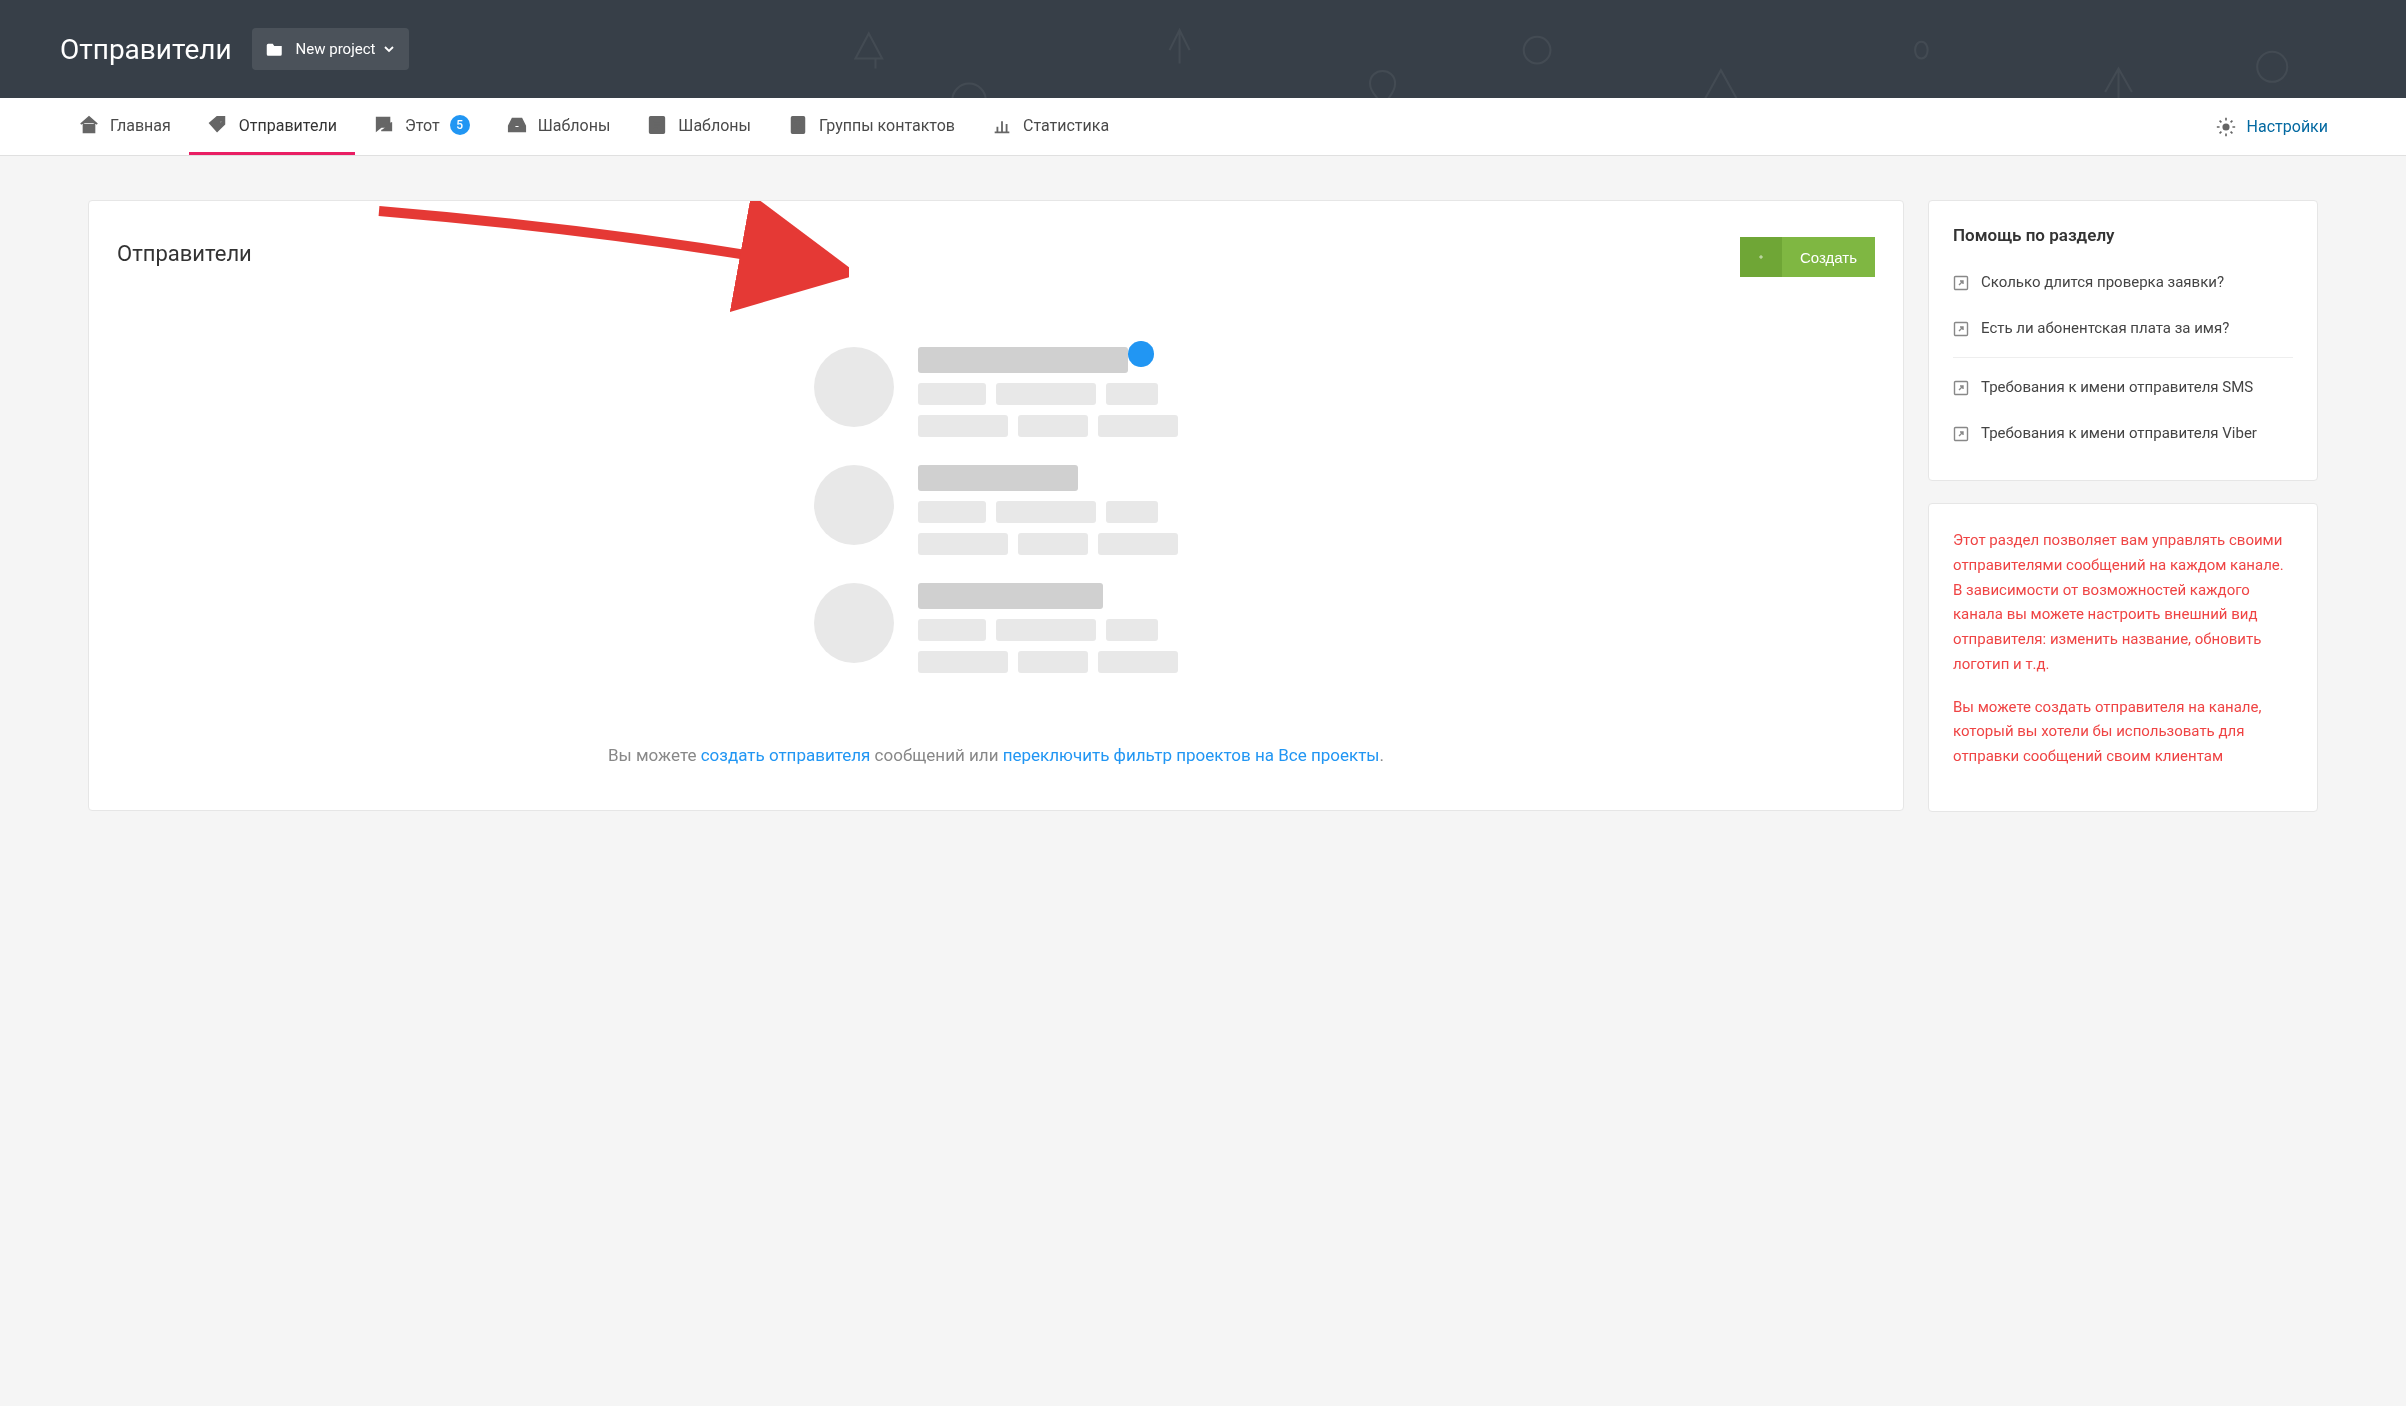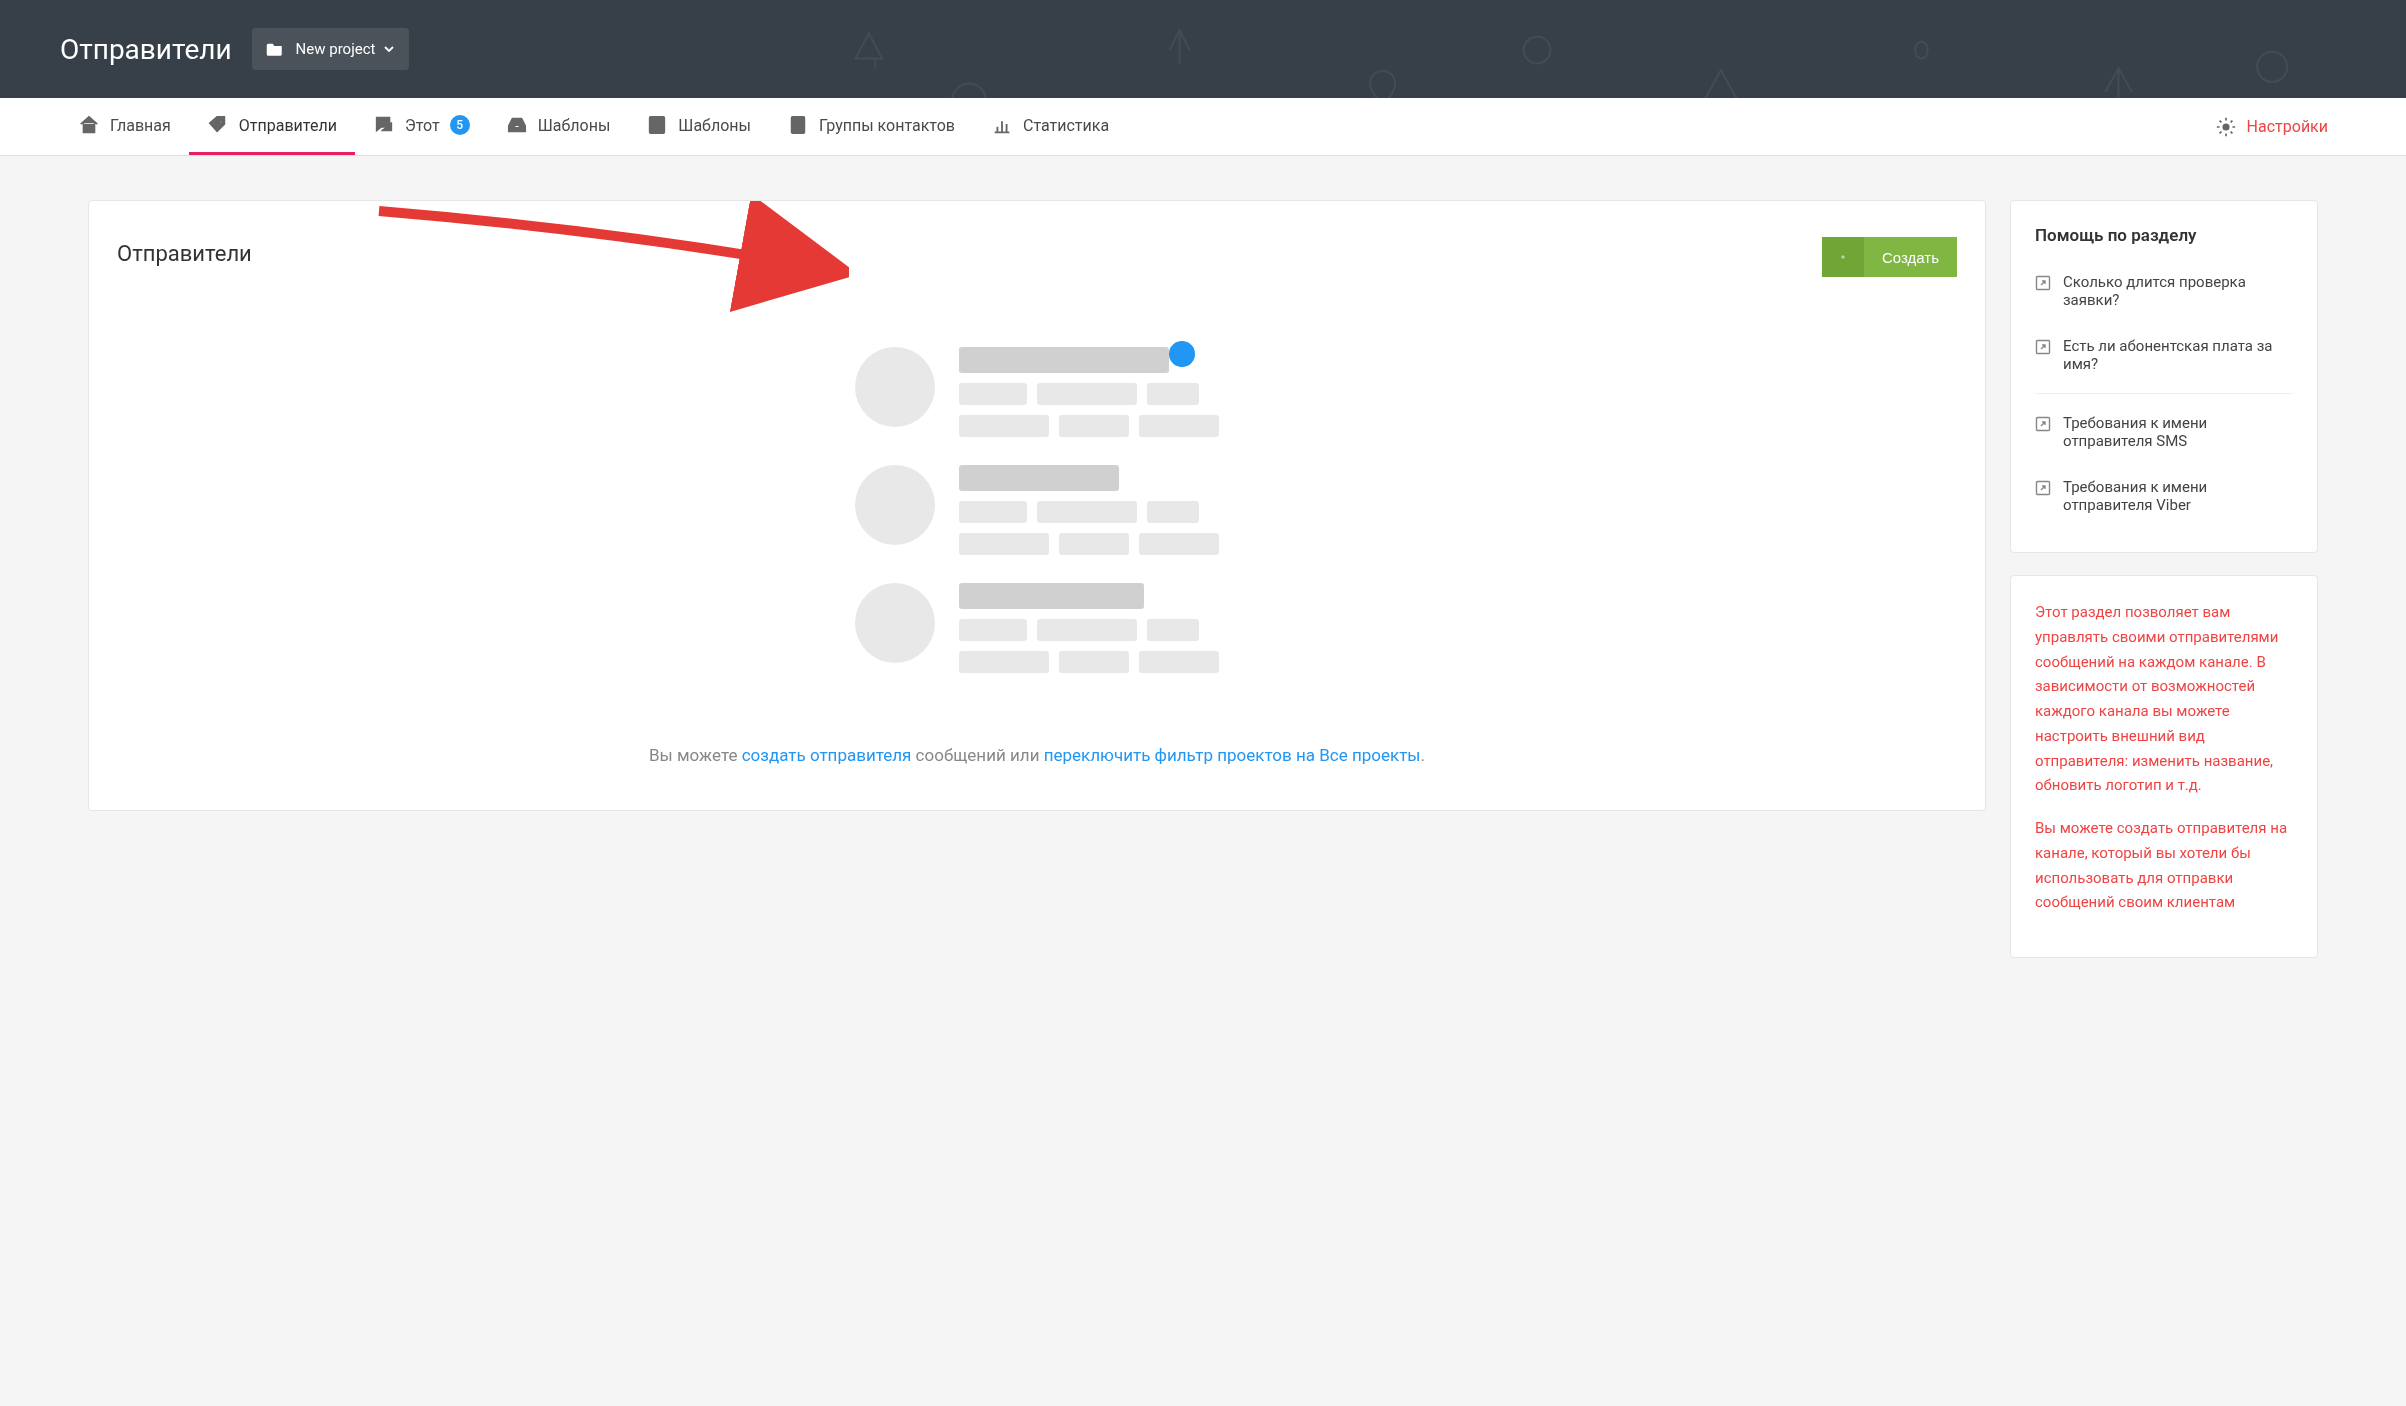--- a/index.html
+++ b/index.html
@@ -12,21 +12,21 @@
 .project-folder { margin-right: 12px; display: flex; }
 .project-name { font-size: 15px; margin-right: 8px; }
 
 .navbar { background: #fff; border-bottom: 1px solid #e0e0e0; display: flex; align-items: center; padding: 0 60px; height: 58px; text-align: right; }
 .nav-items { display: flex; align-items: center; height: 100%; flex: 1; }
 .nav-item { display: flex; align-items: center; gap: 10px; padding: 0 18px; height: 100%; cursor: pointer; font-size: 16px; color: #4a4a4a; border-bottom: 3px solid transparent; }
 .nav-item.active { border-bottom-color: #e91e63; color: #333; }
 .nav-icon { width: 22px; height: 22px; display: flex; align-items: center; justify-content: center; }
 .nav-icon svg { width: 22px; height: 22px; fill: #666; stroke: #666; }
 .badge { background: #2196f3; color: #fff; border-radius: 10px; min-width: 20px; height: 20px; display: inline-flex; align-items: center; justify-content: center; font-size: 12px; font-weight: 500; padding: 0 6px; }
-.nav-settings { display: flex; align-items: center; gap: 10px; padding: 0 18px; cursor: pointer; font-size: 16px; color: #ef4444; }
+.nav-settings { display: flex; align-items: center; gap: 10px; padding: 0 18px; cursor: pointer; font-size: 16px; color: #0369a1; }
 
 .content { display: flex; gap: 24px; padding: 44px 88px; align-items: flex-start; }
 .main-card { background: #fff; border: 1px solid #e6e6e6; border-radius: 4px; flex: 1; padding: 28px 28px 40px; position: relative; }
 .card-header { display: flex; align-items: center; justify-content: space-between; margin-bottom: 70px; }
 .card-title { font-size: 22px; font-weight: 400; }
 .btn-create { background: #7fb742; color: #fff; border: none; display: flex; align-items: center; height: 40px; cursor: pointer; font-size: 15px; margin-top: 8px; }
 .btn-create .plus-box { background: #6fa636; width: 42px; height: 40px; display: flex; align-items: center; justify-content: center; }
 .btn-create .plus-box svg { width: 18px; height: 18px; stroke: #fff; stroke-width: 2.5; }
 .btn-create span { padding: 0 18px; }
 
@@ -38,21 +38,21 @@
 .ph-lines { display: flex; flex-direction: column; gap: 10px; }
 .ph-row { display: flex; gap: 10px; }
 .ph-bar { background: #e8e8e8; height: 22px; border-radius: 3px; }
 .ph-bar.dark { background: #d0d0d0; }
 .ph-badge { position: absolute; width: 26px; height: 26px; background: #2196f3; border-radius: 50%; }
 .ph-badge svg { width: 26px; height: 26px; }
 
 .empty-text { text-align: center; font-size: 17px; color: #888; margin-top: 40px; line-height: 1.7; }
 .empty-text .link { color: #2196f3; cursor: pointer; }
 
-.sidebar { width: 308px; display: flex; flex-direction: column; gap: 22px; }
+.sidebar { width: 390px; display: flex; flex-direction: column; gap: 22px; }
 .help-card, .info-card { background: #fff; border: 1px solid #e6e6e6; border-radius: 4px; padding: 24px; }
 .help-title { font-size: 17px; font-weight: 600; margin-bottom: 14px; }
 .help-list { list-style: none; }
 .help-item { display: flex; align-items: flex-start; gap: 12px; padding: 14px 0; font-size: 15px; color: #444; cursor: pointer; }
 .help-item-icon { flex-shrink: 0; width: 16px; height: 16px; margin-top: 2px; }
 .help-divider { border: none; border-top: 1px solid #eee; margin: 6px 0; }
 .info-card { font-size: 15px; line-height: 1.65; color: #ef4444; }
 .info-card p { margin-bottom: 18px; }
 </style>
 </head>

